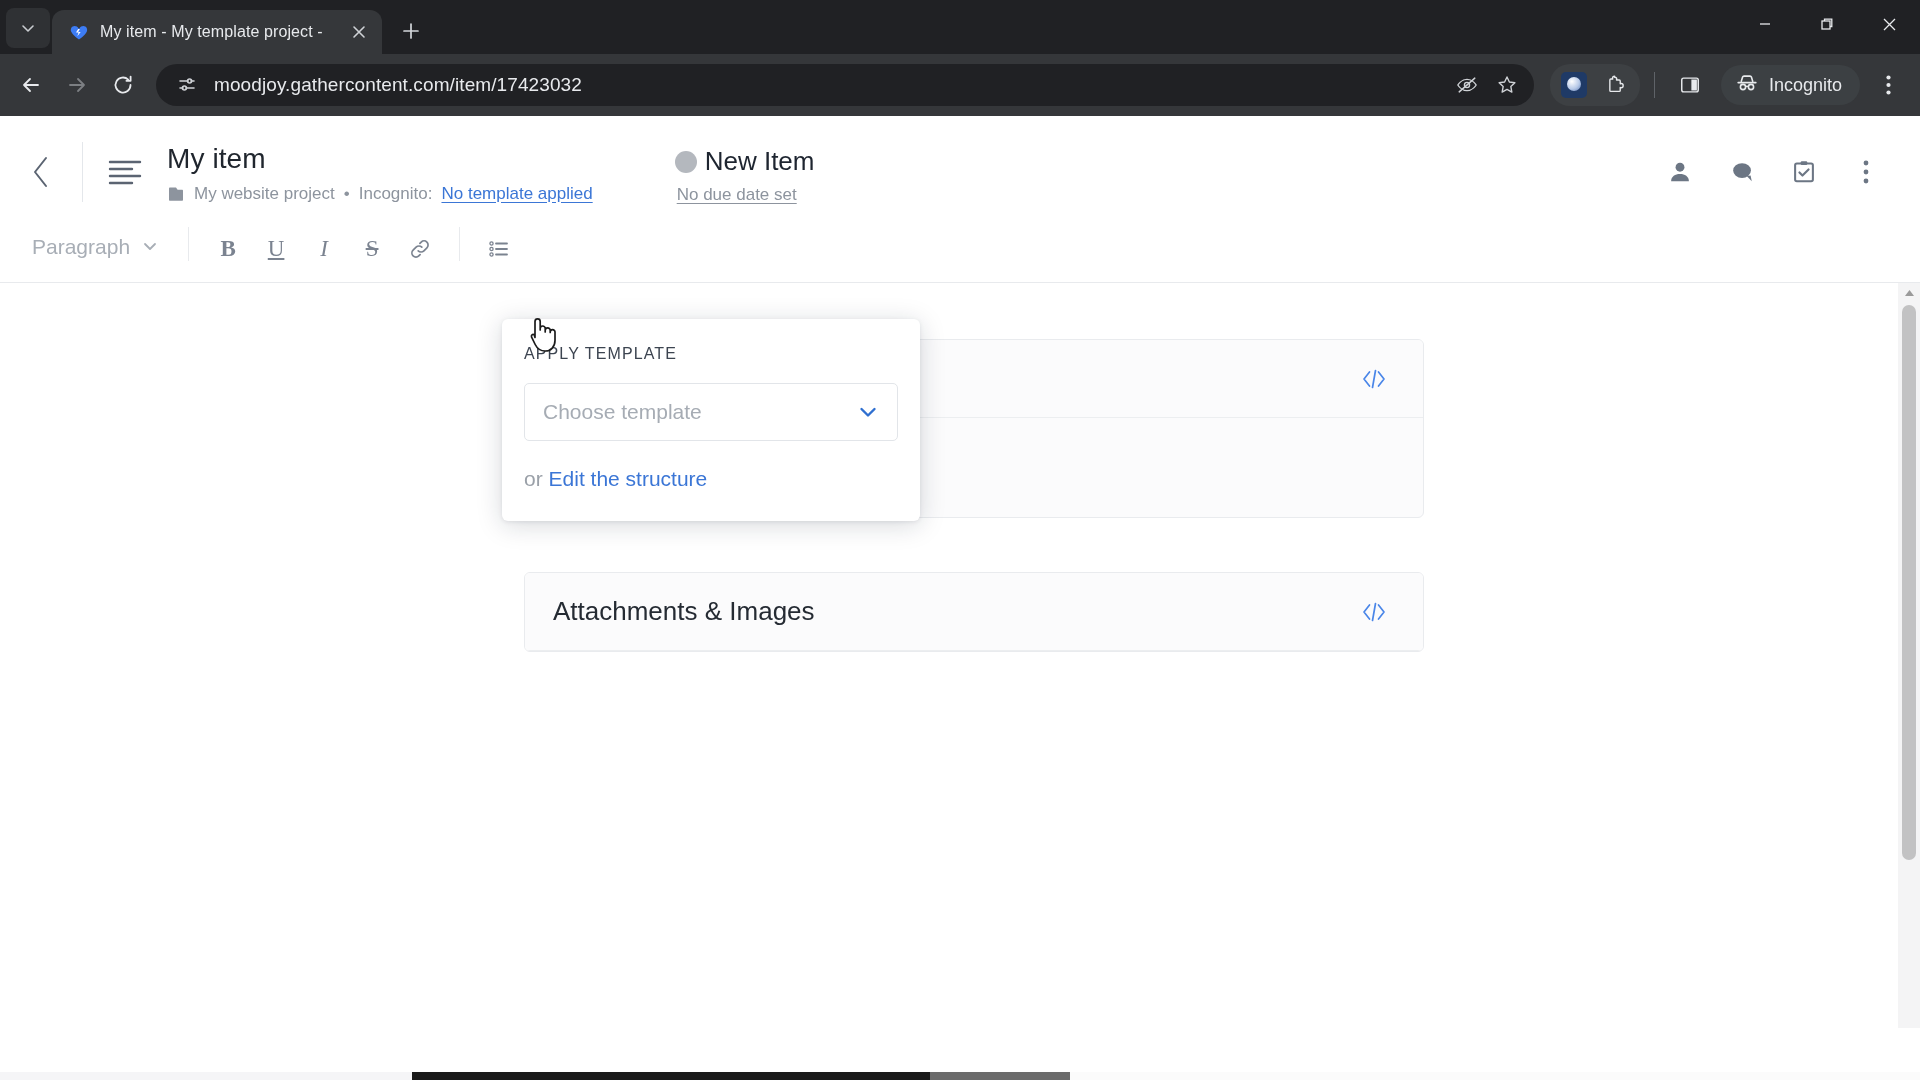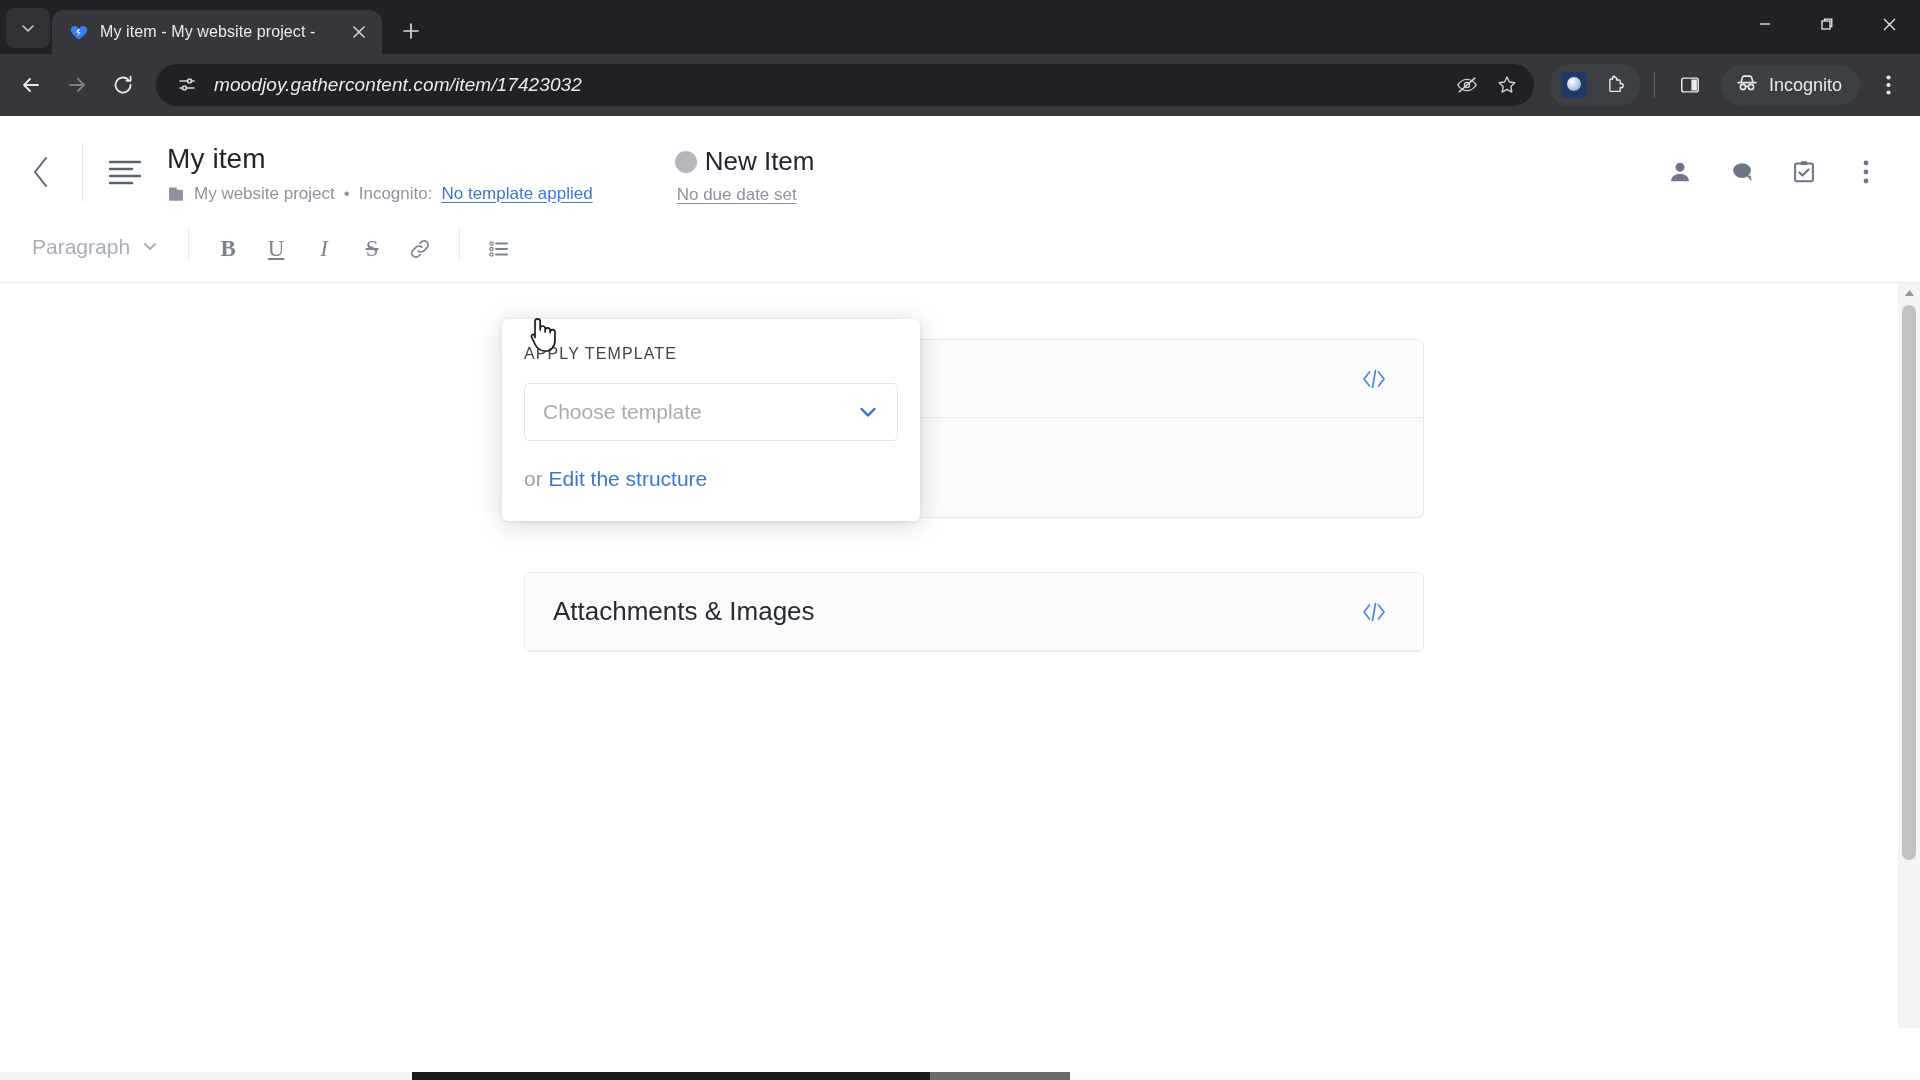--- a/index.html
+++ b/index.html
@@ -58,21 +58,21 @@
   }
   .navbtn {
     width: 42px; height: 42px; border-radius: 50%;
     display: flex; align-items: center; justify-content: center;
     color: #e8eaed; flex: 0 0 42px;
   }
   .navbtn.disabled { color: #7c7f83; }
   .omnibox {
     flex: 1; height: 42px; background: #202124; border-radius: 21px;
     display: flex; align-items: center; padding: 0 14px 0 18px; margin: 0 8px;
-    gap: 14px; min-width: 0; font-style: italic;
+    gap: 14px; min-width: 0;
   }
   .omnibox .url {
     flex: 1; color: #e8eaed; font-size: 19px; white-space: nowrap; overflow: hidden;
     letter-spacing: .1px;
   }
   .omni-icon { width: 26px; height: 26px; display:flex; align-items:center; justify-content:center; color:#cfd2d6; flex:0 0 26px; }
   .ext-group {
     display: flex; align-items: center; gap: 2px; background: #3d4043;
     border-radius: 20px; padding: 3px 4px; margin-left: 4px;
   }
@@ -225,21 +225,21 @@
         </svg>
       </div>
 
       <div class="tab">
         <span class="tab-favicon">
           <svg width="20" height="20" viewBox="0 0 24 24">
             <path d="M12 21s-7.5-4.9-9.3-9.2C1.2 8.3 3.3 4.8 6.8 4.8c2 0 3.6 1 4.4 2.4l.8 1.3.8-1.3c.8-1.4 2.4-2.4 4.4-2.4 3.5 0 5.6 3.5 4.1 7C19.5 16.1 12 21 12 21z" fill="#3d7cf4"></path>
             <path d="M11 8.5l-2.6 4.2h3.1L10 17l4-5h-3l2-3.5z" fill="#ffffff"></path>
           </svg>
         </span>
-        <span class="tab-title">My item - My website project -</span>
+        <span class="tab-title">My item - My template project -</span>
         <span class="tab-close">
           <svg width="14" height="14" viewBox="0 0 14 14">
             <path d="M2 2l10 10M12 2L2 12" stroke="currentColor" stroke-width="1.6" stroke-linecap="round"></path>
           </svg>
         </span>
       </div>
 
       <div class="newtab">
         <svg width="18" height="18" viewBox="0 0 18 18">
           <path d="M9 2v14M2 9h14" stroke="currentColor" stroke-width="1.7" stroke-linecap="round"></path>

